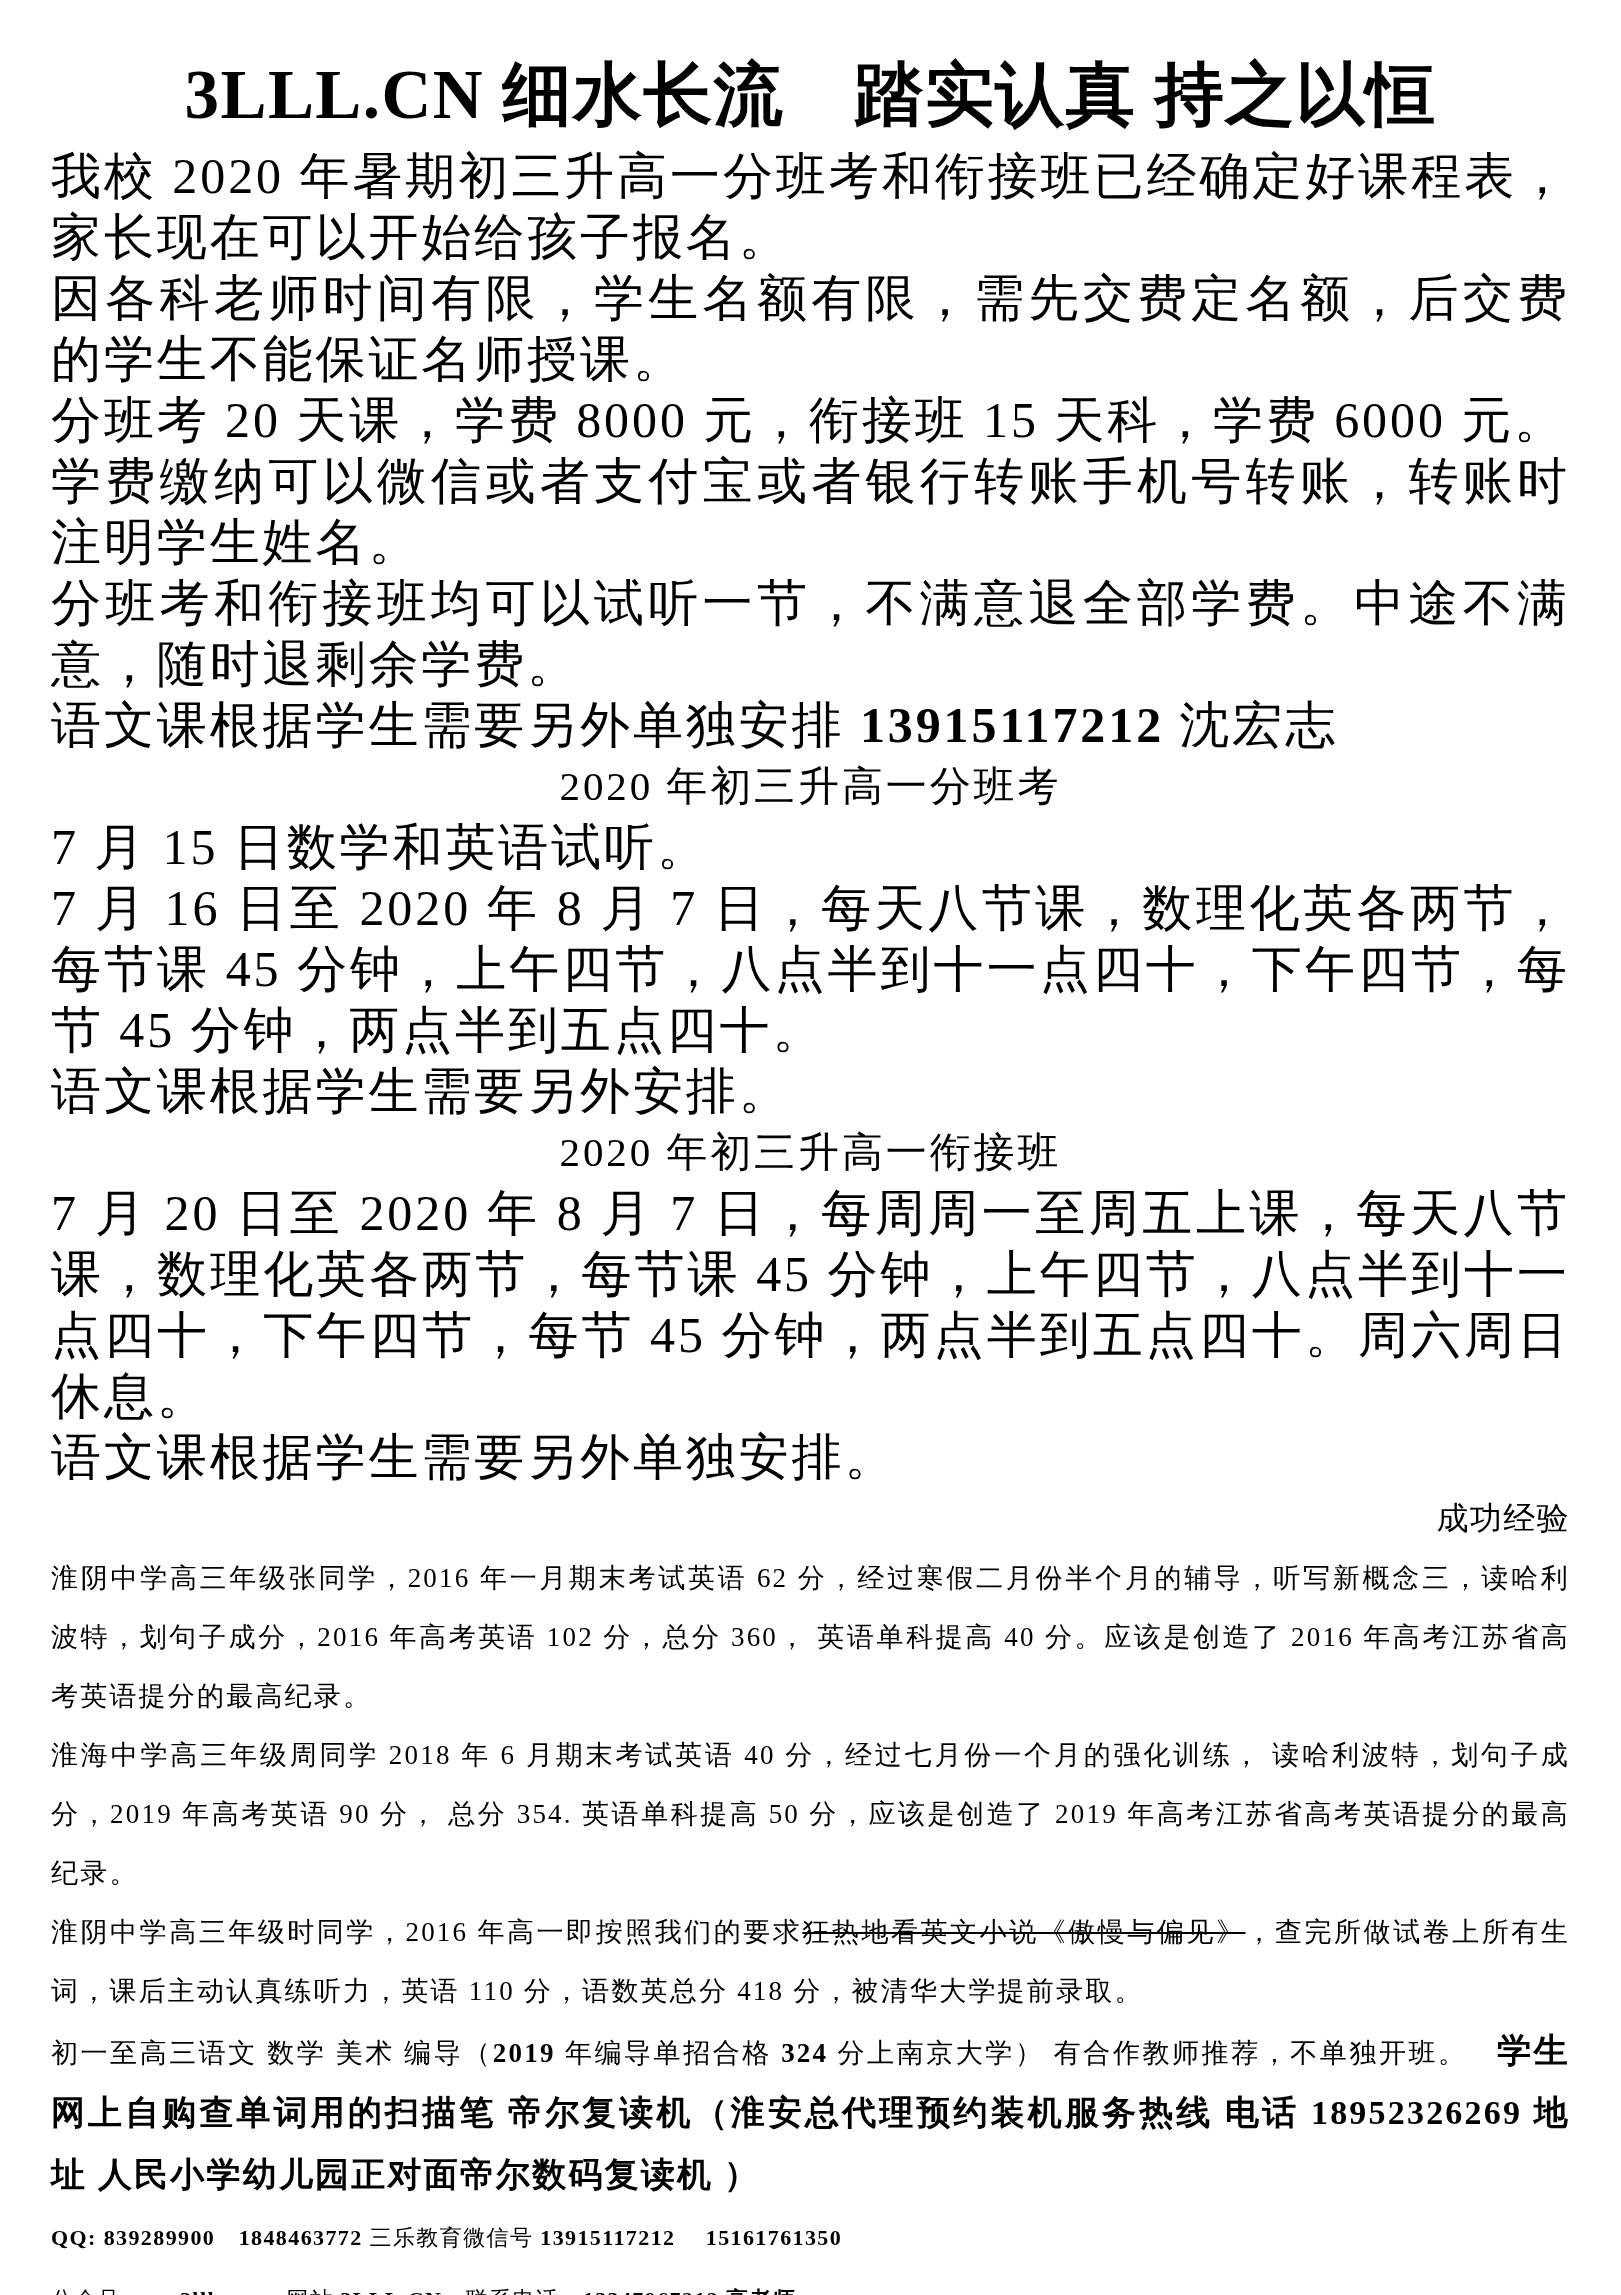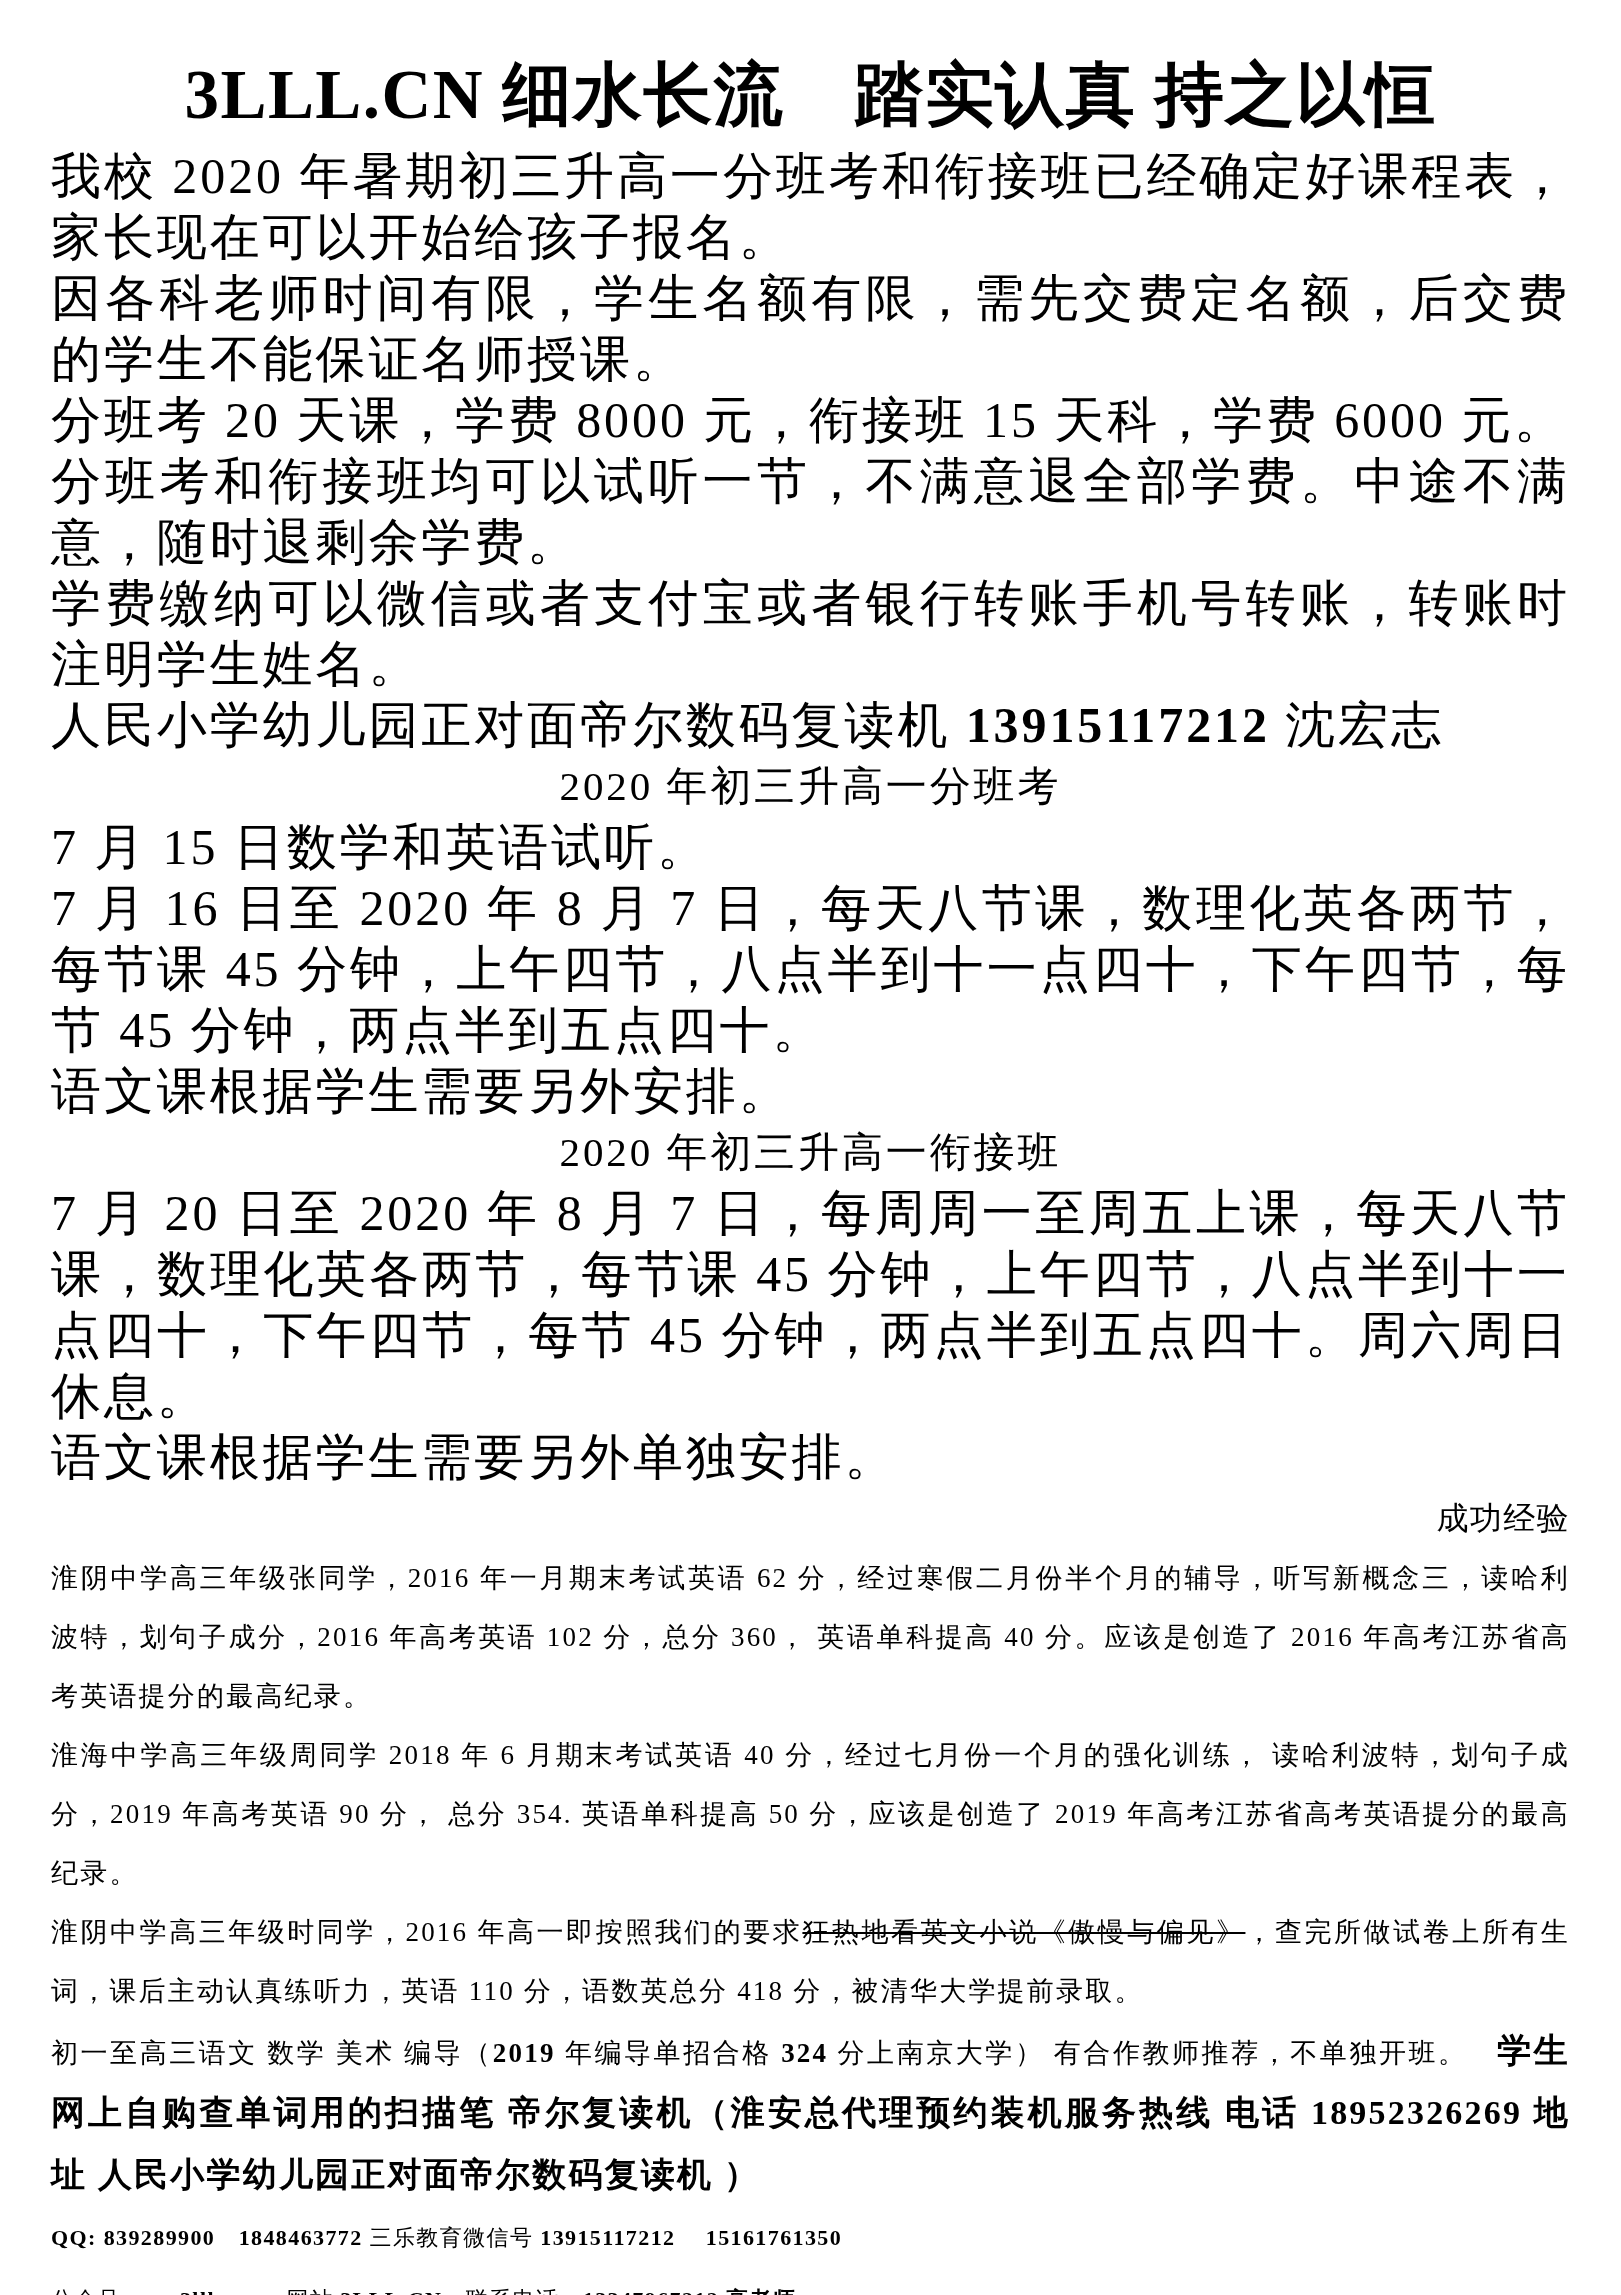--- a/index.html
+++ b/index.html
@@ -68,23 +68,23 @@
 </head>
 <body>
 
 <div class="page">
 
   <h1 class="doc-title">3LLL.CN 细水长流　踏实认真 持之以恒</h1>
 
   <p class="body-p">我校 2020 年暑期初三升高一分班考和衔接班已经确定好课程表，家长现在可以开始给孩子报名。</p>
   <p class="body-p">因各科老师时间有限，学生名额有限，需先交费定名额，后交费的学生不能保证名师授课。</p>
   <p class="body-p">分班考 20 天课，学费 8000 元，衔接班 15 天科，学费 6000 元。</p>
+  <p class="body-p">学费缴纳可以微信或者支付宝或者银行转账手机号转账，转账时注明学生姓名。</p>
   <p class="body-p">分班考和衔接班均可以试听一节，不满意退全部学费。中途不满意，随时退剩余学费。</p>
-  <p class="body-p">学费缴纳可以微信或者支付宝或者银行转账手机号转账，转账时注明学生姓名。</p>
-  <p class="body-p"><span class="seg-n">人民小学幼儿园正对面帝尔数码复读机 </span><span class="seg-b">13915117212</span><span class="seg-n"> 沈宏志</span></p>
+  <p class="body-p"><span class="seg-n">语文课根据学生需要另外单独安排 </span><span class="seg-b">13915117212</span><span class="seg-n"> 沈宏志</span></p>
 
   <p class="center-head">2020 年初三升高一分班考</p>
   <p class="body-p">7 月 15 日数学和英语试听。</p>
   <p class="body-p">7 月 16 日至 2020 年 8 月 7 日，每天八节课，数理化英各两节，每节课 45 分钟，上午四节，八点半到十一点四十，下午四节，每节 45 分钟，两点半到五点四十。</p>
   <p class="body-p">语文课根据学生需要另外安排。</p>
 
   <p class="center-head">2020 年初三升高一衔接班</p>
   <p class="body-p">7 月 20 日至 2020 年 8 月 7 日，每周周一至周五上课，每天八节课，数理化英各两节，每节课 45 分钟，上午四节，八点半到十一点四十，下午四节，每节 45 分钟，两点半到五点四十。周六周日休息。</p>
   <p class="body-p">语文课根据学生需要另外单独安排。</p>
 

